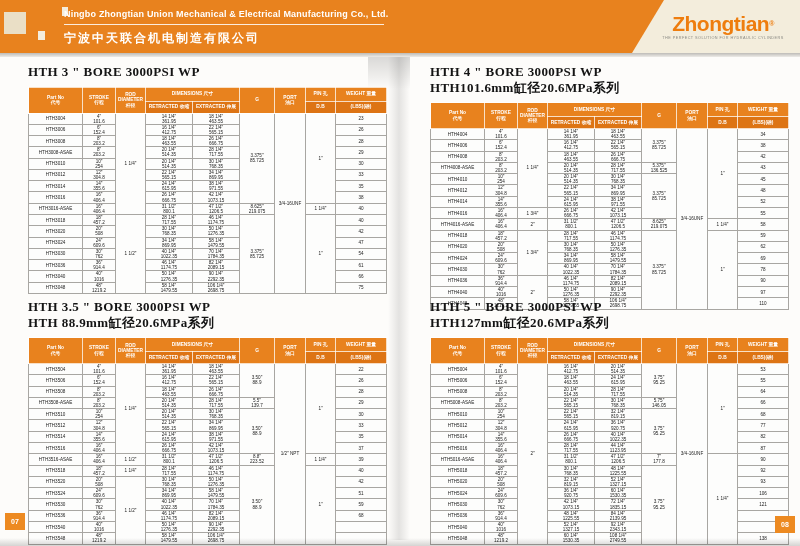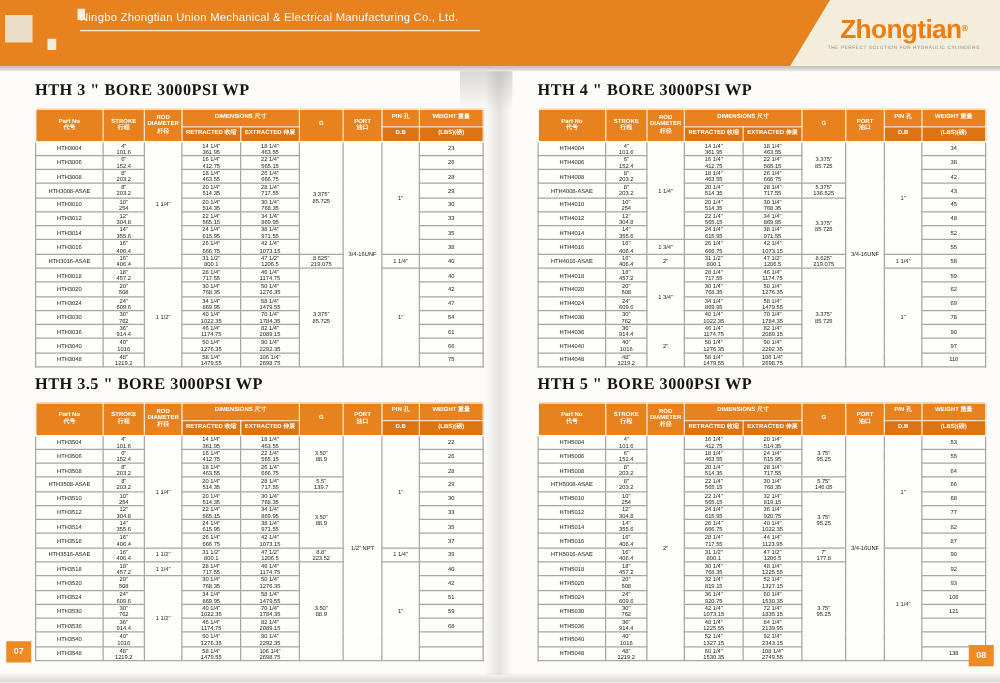--- a/index.html
+++ b/index.html
@@ -8,21 +8,21 @@
   .page{position:relative;width:800px;height:546px;}
 
   
   .banner{position:absolute;left:0;top:0;width:800px;height:53px;
           background:linear-gradient(180deg,#EE8D22,#E1751４ 60%,#E07414);
           background-color:#E8821E;}
   .sq{position:absolute;}
   .sq1{left:4px;top:12px;width:22px;height:22px;background:#EADFC6;}
   .sq2{left:62px;top:7px;width:6px;height:9px;background:#F4EDDD;}
   .sq3{left:38px;top:31px;width:7px;height:9px;background:#F4EDDD;}
-  .co-en{position:absolute;left:64px;top:9px;color:#fff;font-size:9px;font-weight:normal;
+  .co-en{position:absolute;left:64px;top:9px;color:#fff;font-size:9px;font-weight:bold;
          letter-spacing:.2px;white-space:nowrap;}
   .co-rule{position:absolute;left:64px;top:24px;width:320px;height:1px;
            background:rgba(255,255,255,.85);}
   .co-cn{position:absolute;left:64px;top:30px;color:#fff;font-size:12px;font-weight:bold;
          letter-spacing:2px;white-space:nowrap;}
   .logo-panel{position:absolute;right:0;top:0;width:168px;height:53px;background:#F3EDDC;
               clip-path:polygon(32px 0,100% 0,100% 100%,0 100%);
               display:flex;flex-direction:column;align-items:center;justify-content:center;
               padding-left:14px;box-sizing:border-box;}
   .logo{color:#EE7D0E;font-size:21px;font-weight:bold;letter-spacing:-.5px;line-height:21px;}
@@ -60,20 +60,21 @@
 <body>
 
 <div class="page">
 
   <div class="banner">
     <div class="sq sq1"></div>
     <div class="sq sq2"></div>
     <div class="sq sq3"></div>
     <div class="co-en">Ningbo Zhongtian Union Mechanical &amp; Electrical Manufacturing Co., Ltd.</div>
     <div class="co-rule"></div>
+    <div class="co-cn">宁波中天联合机电制造有限公司</div>
     <div class="logo-panel">
       <div class="logo"><span>Zhongtian</span><sup>®</sup></div>
       <div class="tagline">THE PERFECT SOLUTION FOR HYDRAULIC CYLINDERS</div>
     </div>
   </div>
   <div class="banner-shadow"></div>
   <div class="fold-top"></div>
   <div class="fold-shadow"></div>
 
   <div class="quad q1">
@@ -487,20 +488,21 @@
             <td>
               <div>75</div>
             </td>
           </tr>
         </tbody>
       </table>
   </div>
 
   <div class="quad q2">
     <h2 class="title">HTH 4 " BORE 3000PSI WP</h2>
+    <h2 class="title">HTH101.6mm缸径20.6MPa系列</h2>
     <table class="spec">
         <colgroup>
           <col style="width:54px">
           <col style="width:33px">
           <col style="width:30px">
           <col style="width:47px">
           <col style="width:47px">
           <col style="width:35px">
           <col style="width:31px">
           <col style="width:30px">
@@ -920,20 +922,21 @@
             <td>
               <div>110</div>
             </td>
           </tr>
         </tbody>
       </table>
   </div>
 
   <div class="quad q3">
     <h2 class="title">HTH 3.5 " BORE 3000PSI WP</h2>
+    <h2 class="title">HTH 88.9mm缸径20.6MPa系列</h2>
     <table class="spec">
         <colgroup>
           <col style="width:54px">
           <col style="width:33px">
           <col style="width:30px">
           <col style="width:47px">
           <col style="width:47px">
           <col style="width:35px">
           <col style="width:31px">
           <col style="width:30px">
@@ -1350,20 +1353,21 @@
             <td>
               <div></div>
             </td>
           </tr>
         </tbody>
       </table>
   </div>
 
   <div class="quad q4">
     <h2 class="title">HTH 5 " BORE 3000PSI WP</h2>
+    <h2 class="title">HTH127mm缸径20.6MPa系列</h2>
     <table class="spec">
         <colgroup>
           <col style="width:54px">
           <col style="width:33px">
           <col style="width:30px">
           <col style="width:47px">
           <col style="width:47px">
           <col style="width:35px">
           <col style="width:31px">
           <col style="width:30px">

